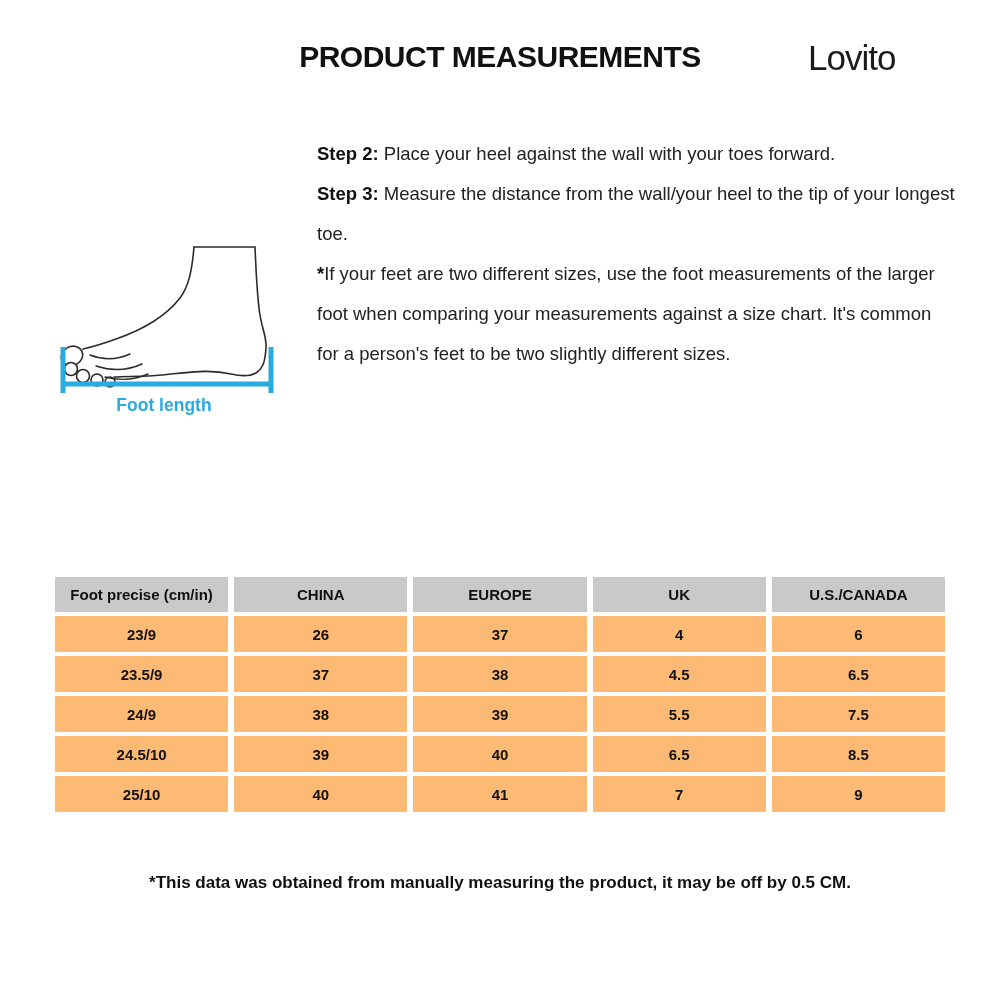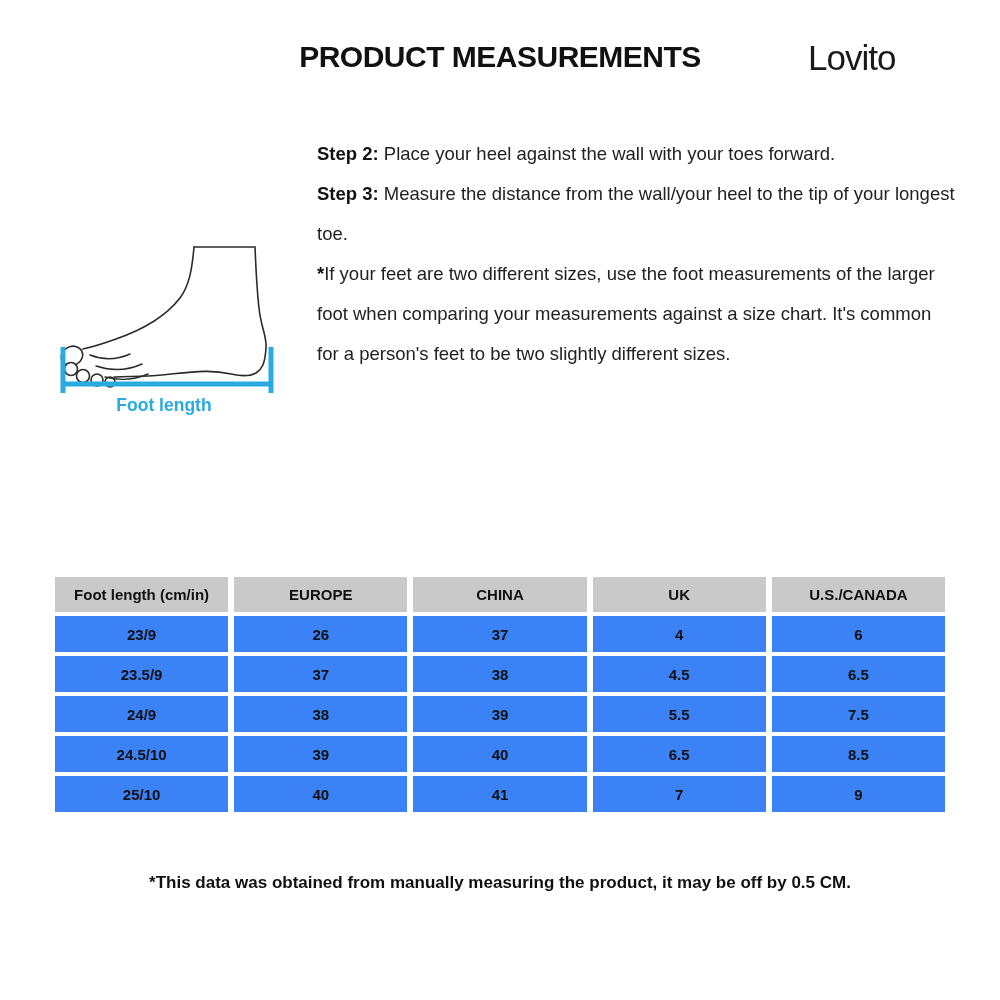--- a/index.html
+++ b/index.html
@@ -82,21 +82,21 @@
   .size-table .th, .size-table .td {
     height: 36px;
     display: flex;
     align-items: center;
     justify-content: center;
     font-size: 15px;
     font-weight: 700;
     color: #111111;
   }
   .size-table .th { background: #c9c9c9; height: 35px; }
-  .size-table .td { background: #3b82f6; }
+  .size-table .td { background: #fdba74; }
 
   
   .footer-note {
     position: absolute;
     left: 0; top: 873px;
     width: 1000px;
     text-align: center;
     font-size: 17px;
     font-weight: 700;
     color: #111111;
@@ -140,23 +140,23 @@
     <path d="M55,141 Q78,147 98,138" fill="none" stroke="#2b2b2b" stroke-width="1.4" stroke-linecap="round"></path>
 
     <line x1="13" y1="111" x2="13" y2="157" stroke="#29abe2" stroke-width="5"></line>
     <line x1="221" y1="111" x2="221" y2="157" stroke="#29abe2" stroke-width="5"></line>
     <line x1="13" y1="148" x2="221" y2="148" stroke="#29abe2" stroke-width="5"></line>
   </svg>
 </div>
 <div class="diagram-label">Foot length</div>
 
 <div class="size-table">
-  <div class="th">Foot length (cm/in)</div>
+  <div class="th">Foot precise (cm/in)</div>
+  <div class="th">CHINA</div>
   <div class="th">EUROPE</div>
-  <div class="th">CHINA</div>
   <div class="th">UK</div>
   <div class="th">U.S./CANADA</div>
 
   <div class="td">23/9</div>
   <div class="td">26</div>
   <div class="td">37</div>
   <div class="td">4</div>
   <div class="td">6</div>
 
   <div class="td">23.5/9</div>

